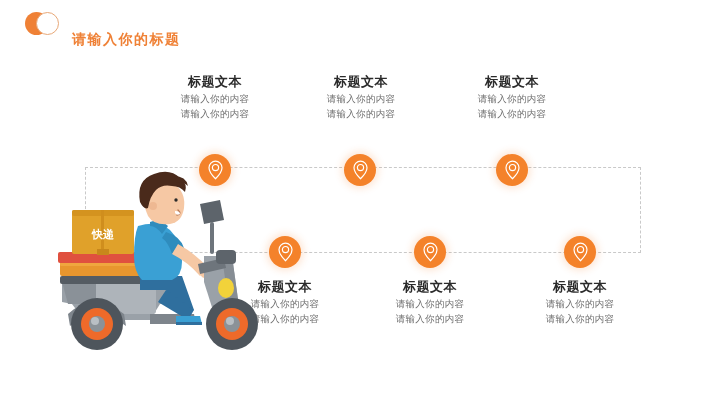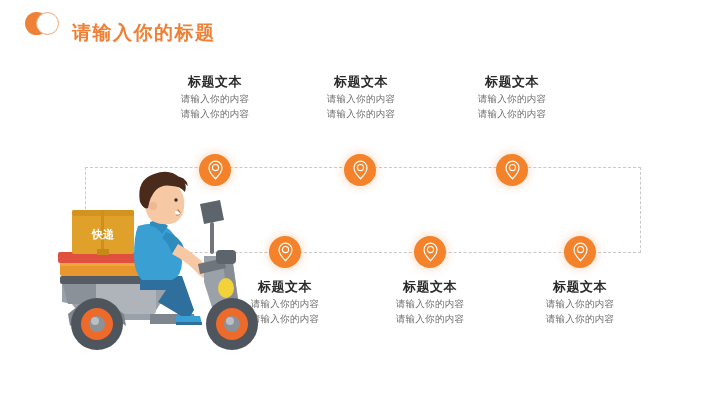--- a/index.html
+++ b/index.html
@@ -37,22 +37,22 @@
   .logo-ring {
     position: absolute;
     left: 11px; top: 0;
     width: 21px; height: 21px;
     border-radius: 50%;
     background: #ffffff;
     border: 1px solid #e8a878;
   }
   .header-title {
     position: absolute;
-    left: 72px; top: 19px;
-    font-size: 19px;
+    left: 72px; top: 25px;
+    font-size: 14px;
     font-weight: bold;
     letter-spacing: 1.5px;
     color: #ef8136;
     line-height: 28px;
     white-space: nowrap;
   }
 
   
   .route {
     position: absolute;

